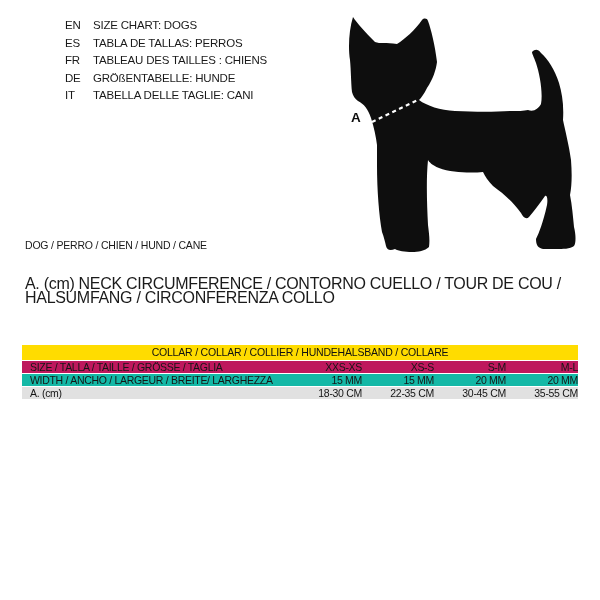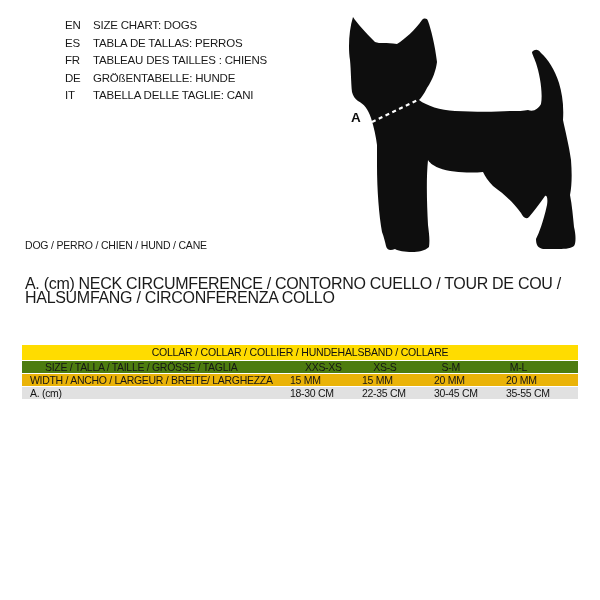--- a/index.html
+++ b/index.html
@@ -20,23 +20,23 @@
   .dog-caption { position:absolute; left:25px; top:239px; font-size:10.5px; letter-spacing:-0.2px; color:#1a1a1a; }
   .note-1 { position:absolute; left:25px; top:277px; width:560px; font-size:16px; letter-spacing:-0.3px; line-height:14px; color:#1a1a1a; }
   .note-2 { position:absolute; left:25px; top:291px; width:570px; font-size:10px; font-weight:bold; letter-spacing:-0.2px; line-height:14px; color:#0e0e0e; }
 
   
   .size-table { position:absolute; left:22px; top:345px; width:556px; }
   .tbl-title { height:15px; line-height:15px; text-align:center; font-size:10.5px; font-weight:normal;
                letter-spacing:-0.2px; color:#111; margin-bottom:1px; }
   .tbl-row { display:grid; grid-template-columns:268px repeat(4, 1fr); height:12px; line-height:12px;
              font-size:10.5px; letter-spacing:-0.3px; margin-bottom:1px; color:#151515; }
-  .tbl-row.white { background:#eab308; }
+  .tbl-row.white { background:#14b8a6; }
   .tbl-label { padding-left:8px; text-align:left; white-space:nowrap; }
-  .tbl-val { text-align:left; white-space:nowrap; }
+  .tbl-val { text-align:right; white-space:nowrap; }
 </style>
 </head>
 <body>
 
 <div class="stage">
 
   <div class="lang-list">
     <div class="lang-row">
       <span class="lang-code">EN</span>
       <span class="lang-label">SIZE CHART: DOGS</span>
@@ -112,21 +112,21 @@
     </svg>
   </div>
   <div class="measure-label">A</div>
 
   <div class="dog-caption">DOG / PERRO / CHIEN / HUND / CANE</div>
   <div class="note-1">A. (cm) NECK CIRCUMFERENCE / CONTORNO CUELLO / TOUR DE COU / HALSUMFANG / CIRCONFERENZA COLLO</div>
 
   <div class="size-table">
     <div class="tbl-title" style="background: rgb(255, 220, 0);">COLLAR / COLLAR / COLLIER / HUNDEHALSBAND / COLLARE</div>
 
-    <div class="tbl-row" style="background: #4d7c0f; padding-left: 15px;">
+    <div class="tbl-row" style="background: #be185d;">
       <span class="tbl-label">SIZE / TALLA / TAILLE / GRÖSSE / TAGLIA</span>
       <span class="tbl-val">XXS-XS</span>
       <span class="tbl-val">XS-S</span>
       <span class="tbl-val">S-M</span>
       <span class="tbl-val">M-L</span>
     </div>
 
     <div class="tbl-row white">
       <span class="tbl-label">WIDTH / ANCHO / LARGEUR / BREITE/ LARGHEZZA</span>
       <span class="tbl-val">15 MM</span>

